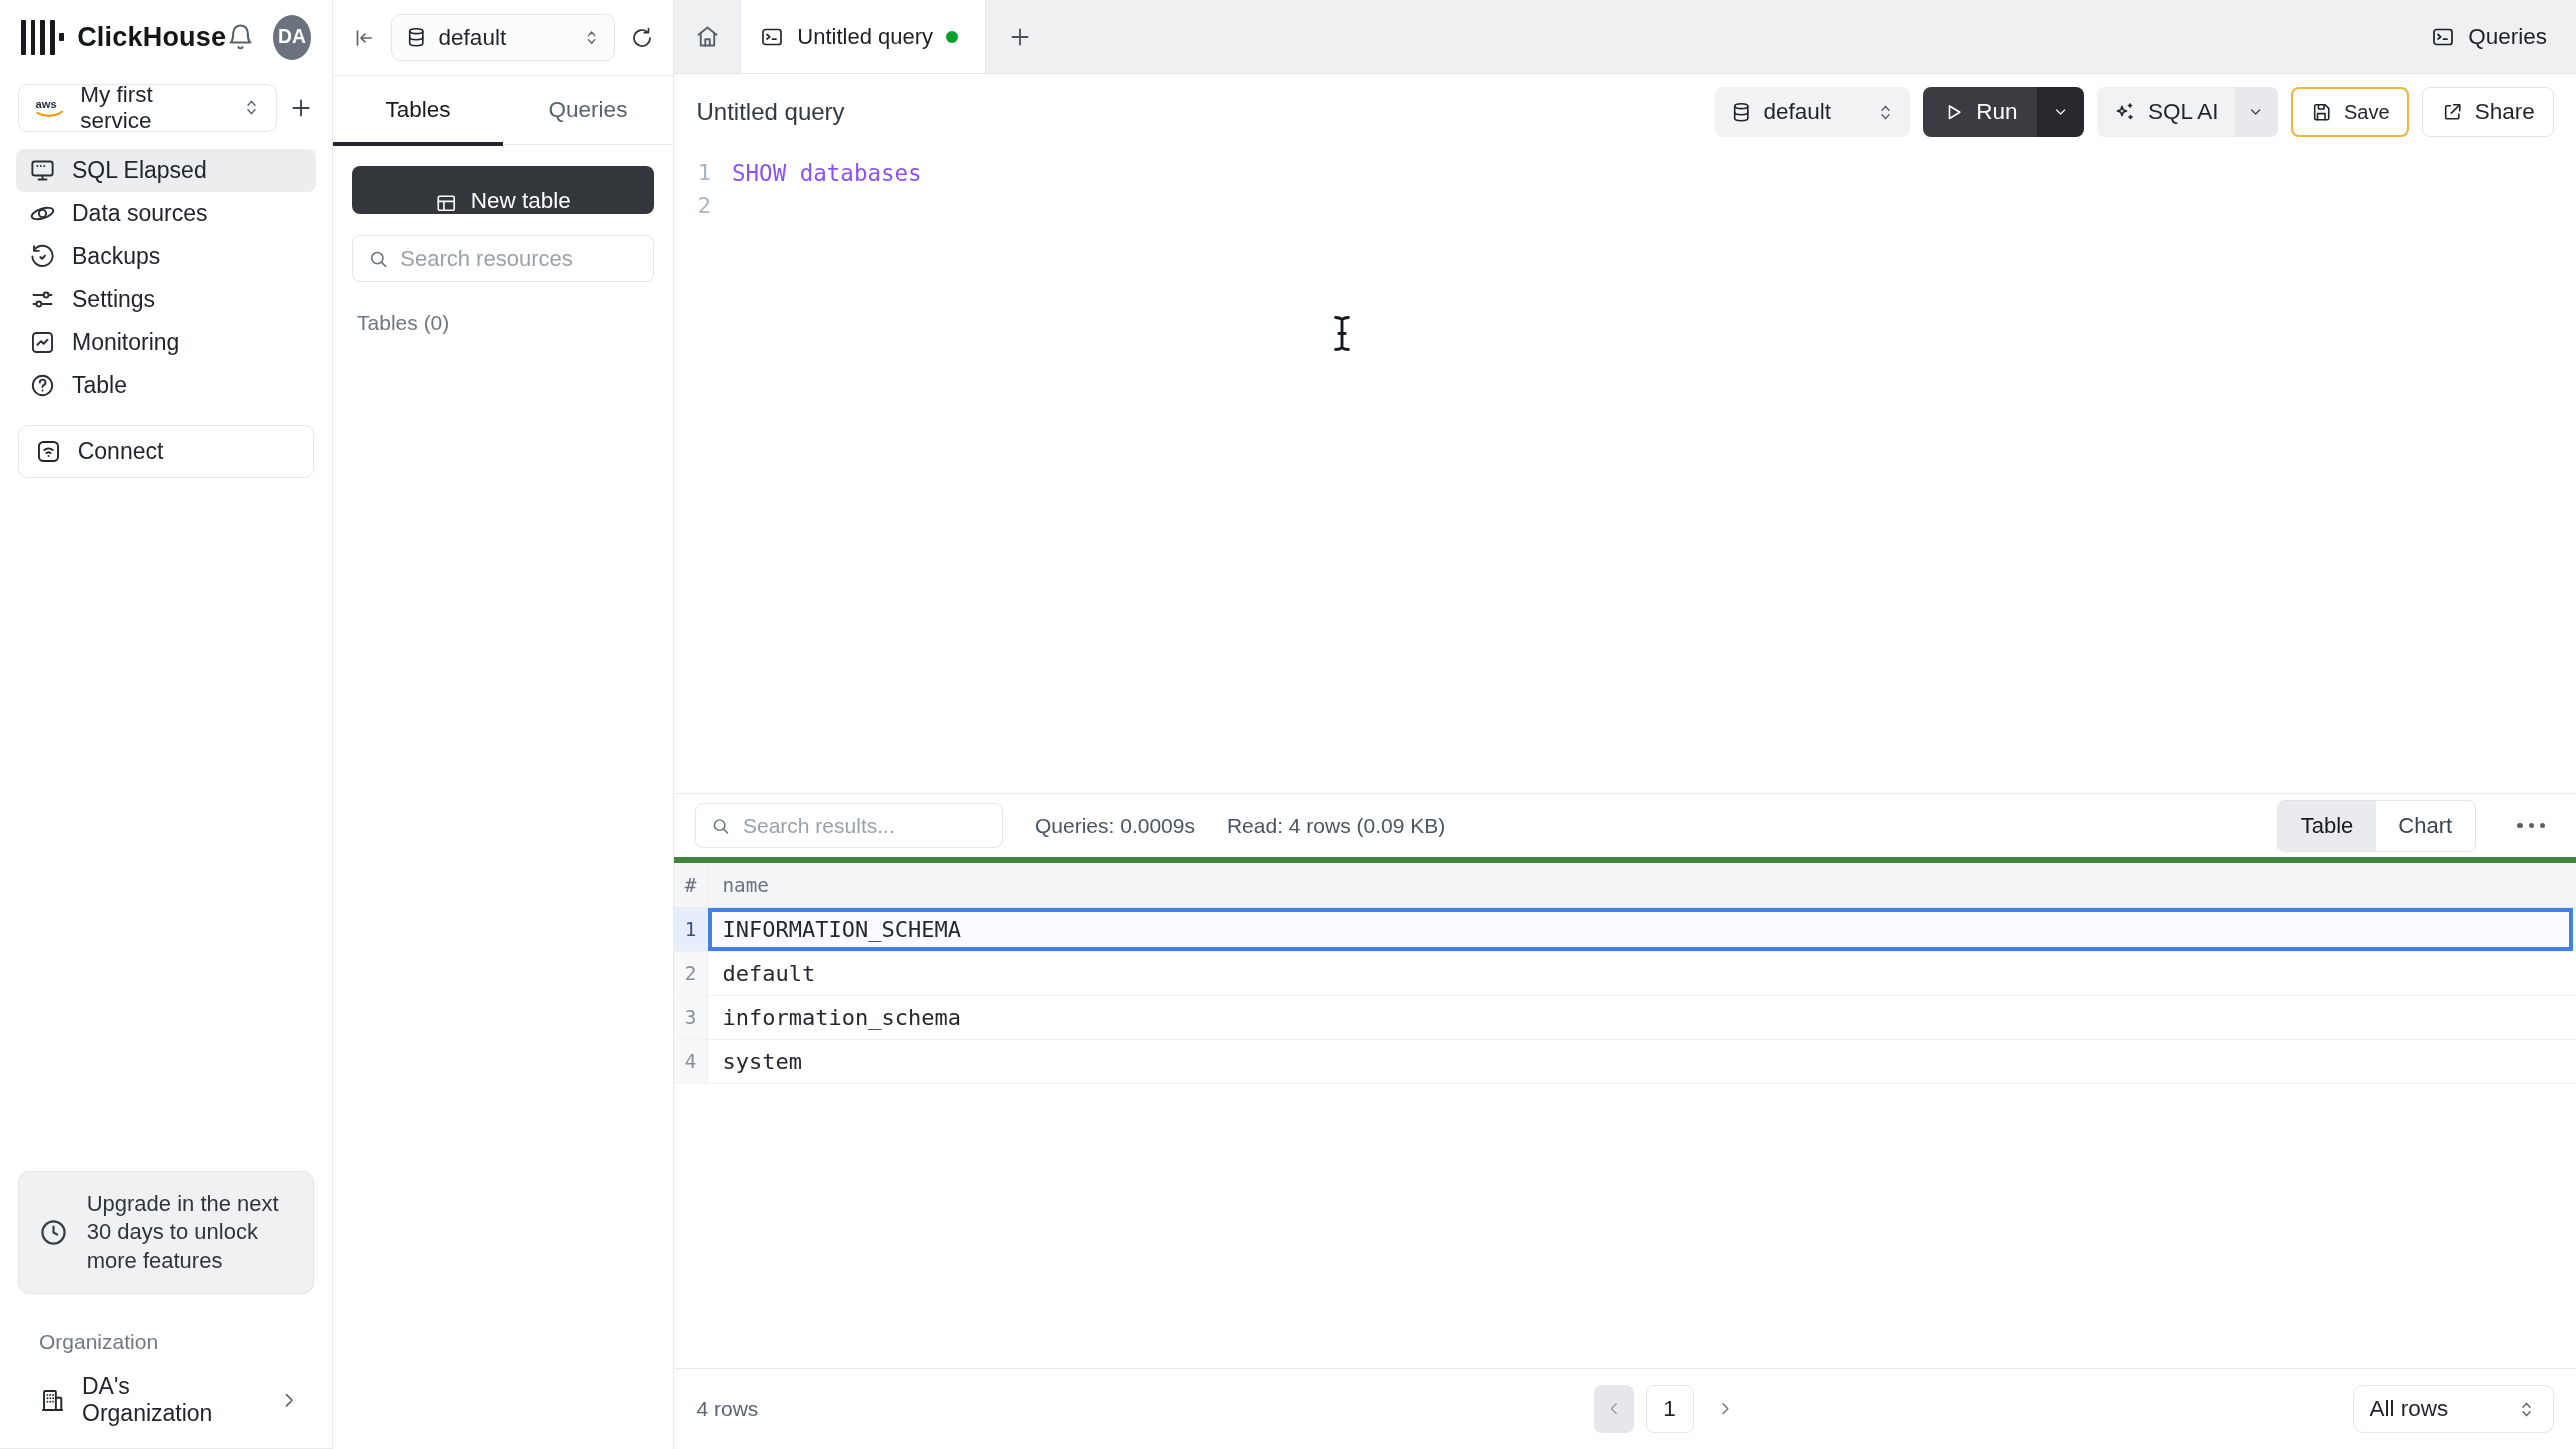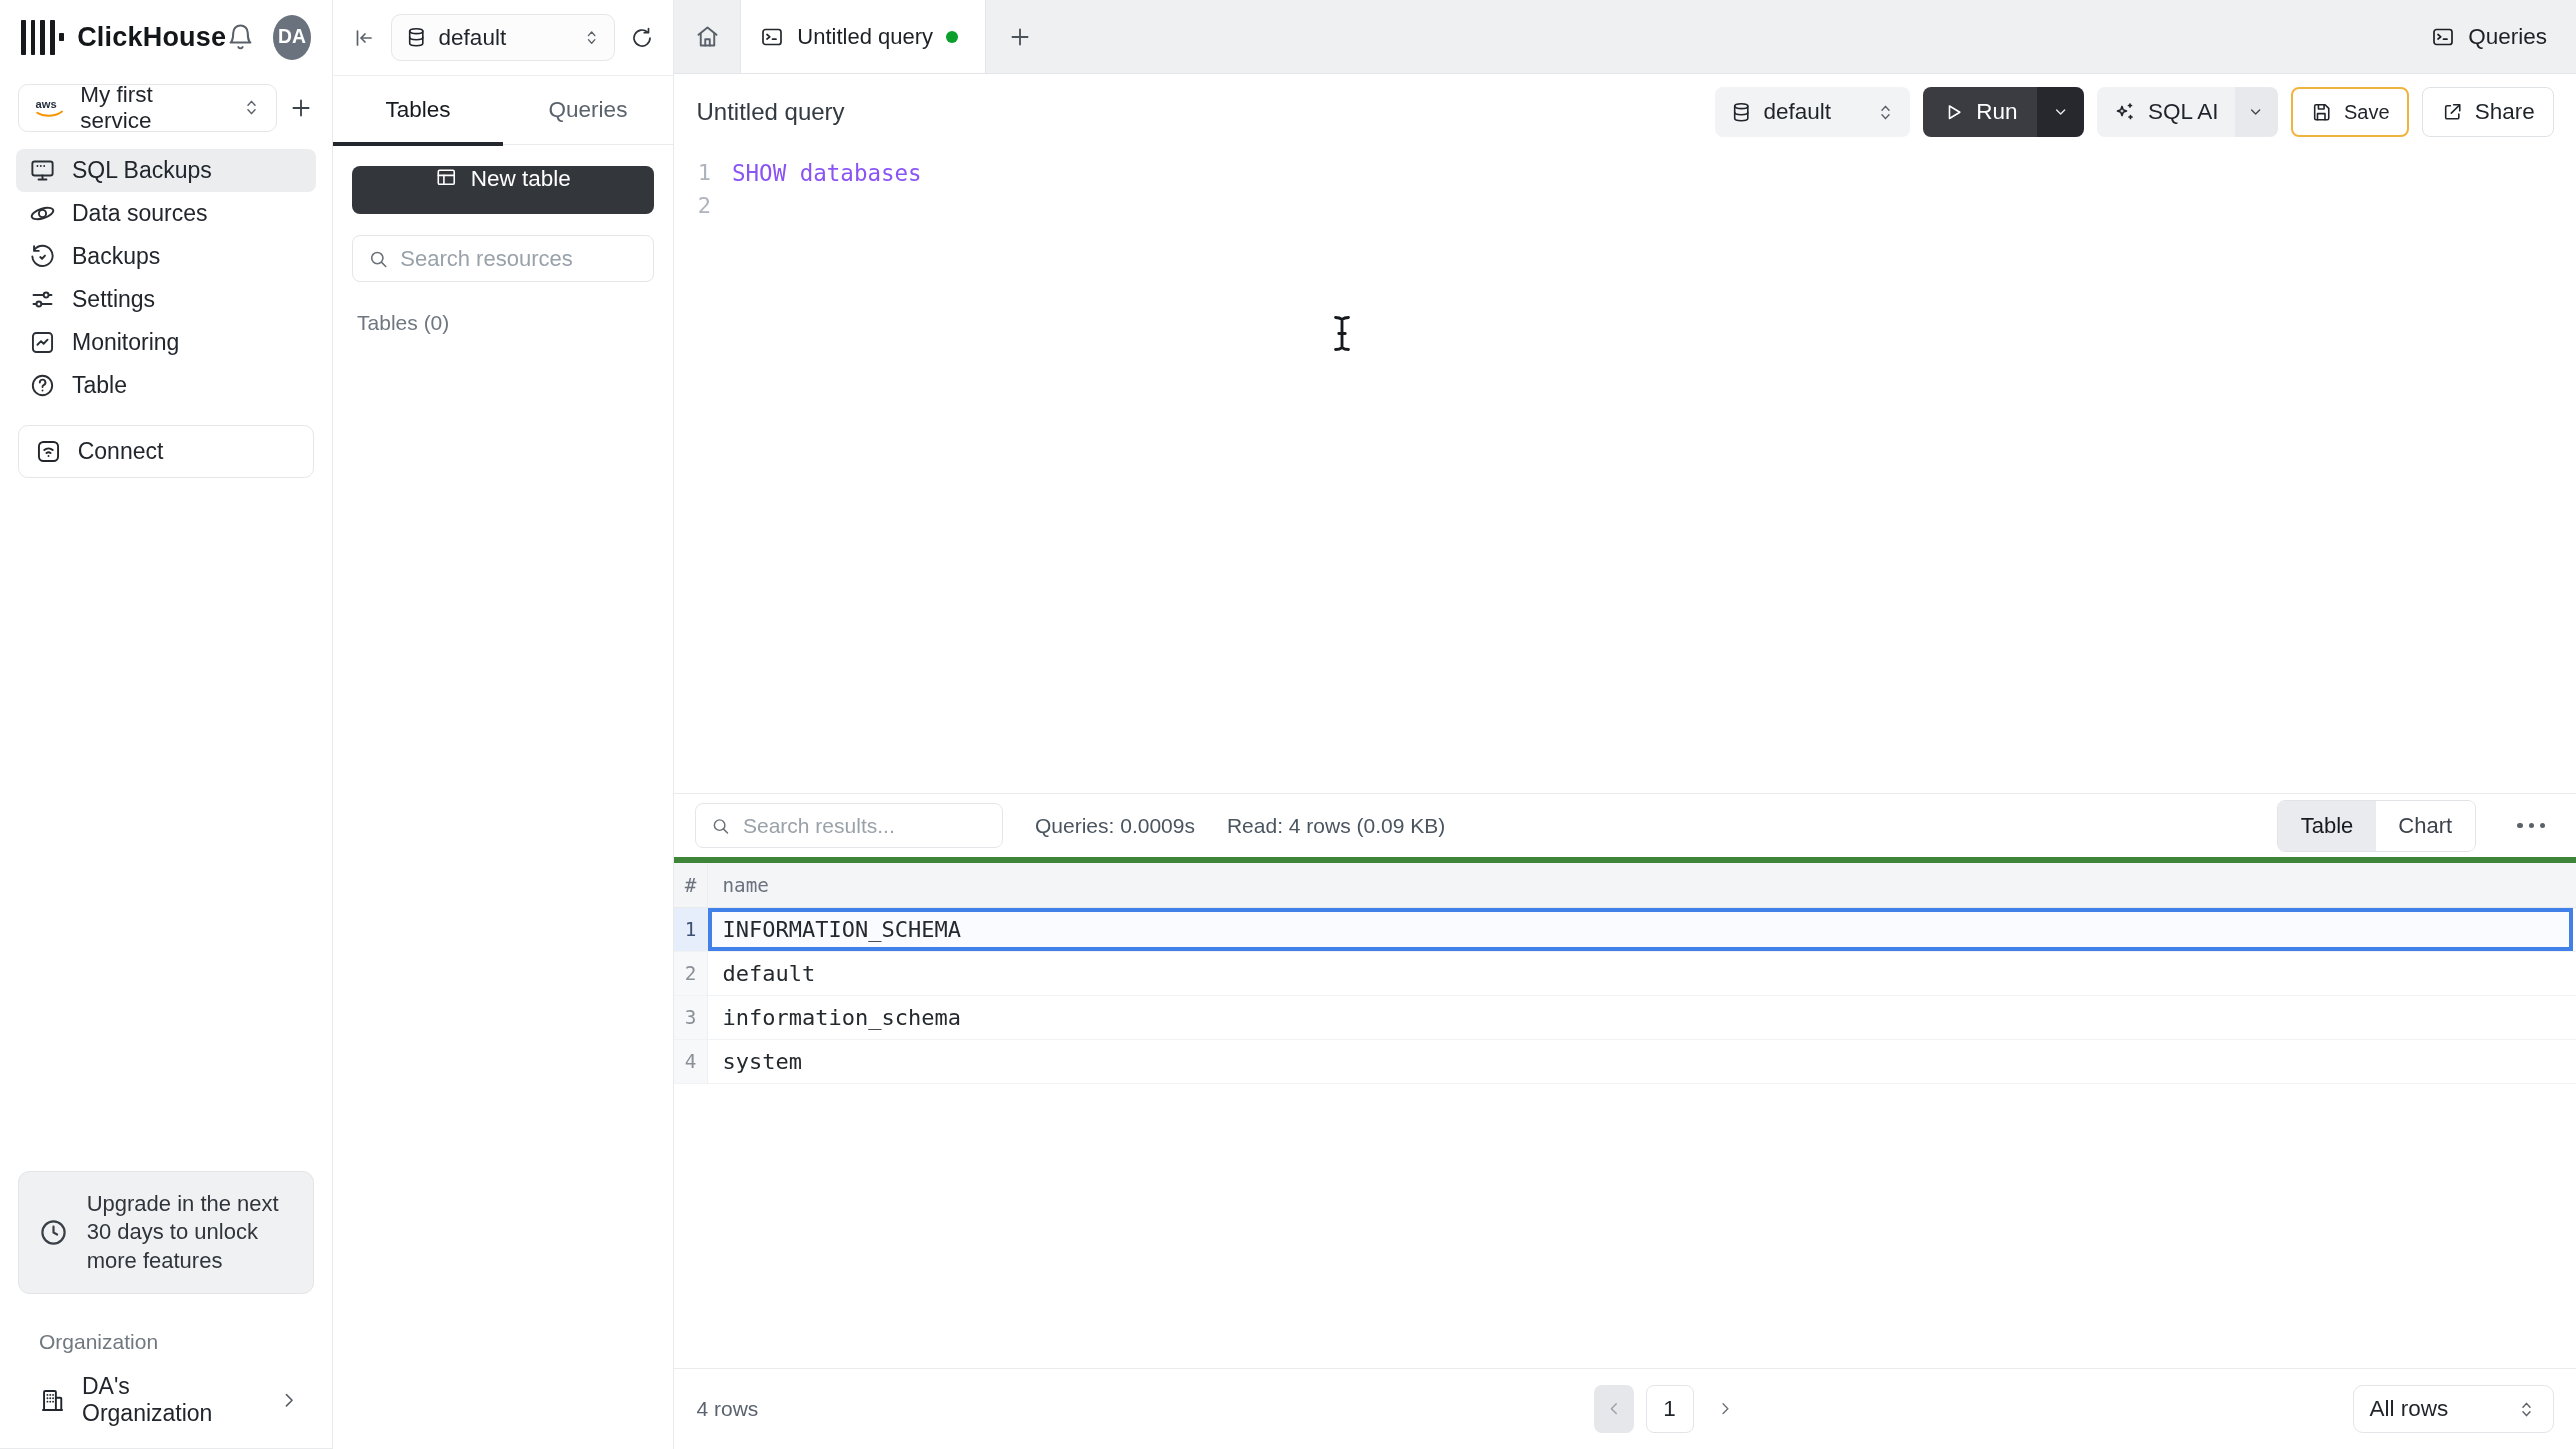--- a/index.html
+++ b/index.html
@@ -66,21 +66,21 @@
     display:flex; align-items:center; gap:11.3px; padding:0 13px; cursor:pointer; }
   .db-select .lbl { font-size:22.5px; flex:1; color:#1f242a; }
   .p2-top .refresh { color:#2d3339; }
   .p2-tabs { height:69px; display:flex; border-bottom:1.6px solid #e8eaec; }
   .p2-tab { flex:1; display:flex; align-items:center; justify-content:center; font-size:22.5px;
     color:#5a626b; cursor:pointer; position:relative; }
   .p2-tab.active { color:#16191d; font-weight:500; }
   .p2-tab.active::after { content:""; position:absolute; left:0; right:0; bottom:-1.6px; height:4px; background:#24272b; }
   .p2-body { padding:21px 19.3px; }
   .new-table-btn { width:100%; height:48px; background:#33363b; color:#fff; border:none;
-    border-radius:8px; font-size:22.5px; font-family:inherit; display:flex; align-items:flex-start;
+    border-radius:8px; font-size:22.5px; font-family:inherit; display:flex; align-items:flex-end;
     justify-content:center; gap:13px; cursor:pointer; font-weight:500; }
   .p2-search { margin-top:21px; position:relative; }
   .p2-search input, .res-search input { width:100%; height:47px; border:1.6px solid #e4e6e9;
     border-radius:8px; font-size:22px; font-family:inherit; color:#1f242a; padding:0 13px 0 47px;
     outline:none; background:#fff; }
   .p2-search input::placeholder, .res-search input::placeholder { color:#99a1a9; }
   .search-glyph { position:absolute; left:14.5px; top:50%; transform:translateY(-50%); color:#6a7179; }
   .tables-count { margin-top:29px; padding-left:4.8px; font-size:21px; color:#6f7780; font-weight:500; }
 
   
@@ -215,21 +215,21 @@
 
     <nav class="nav">
       <div class="nav-item active">
         <span class="nico">
           <svg class="ic" width="27" height="27" viewBox="0 0 24 24">
               <rect x="3" y="4" width="18" height="12.5" rx="2"></rect>
               <path d="M7.5 8h.01M10.5 8h.01M13.5 8h.01"></path>
               <path d="M12 16.5V20M8.5 20h7"></path>
             </svg>
         </span>
-        <span>SQL Backups</span>
+        <span>SQL Elapsed</span>
       </div>
       <div class="nav-item">
         <span class="nico">
           <svg class="ic" width="27" height="27" viewBox="0 0 24 24">
               <circle cx="12" cy="12" r="3.2"></circle>
               <ellipse cx="12" cy="12" rx="10" ry="4.2" transform="rotate(-18 12 12)"></ellipse>
             </svg>
         </span>
         <span>Data sources</span>
       </div>

